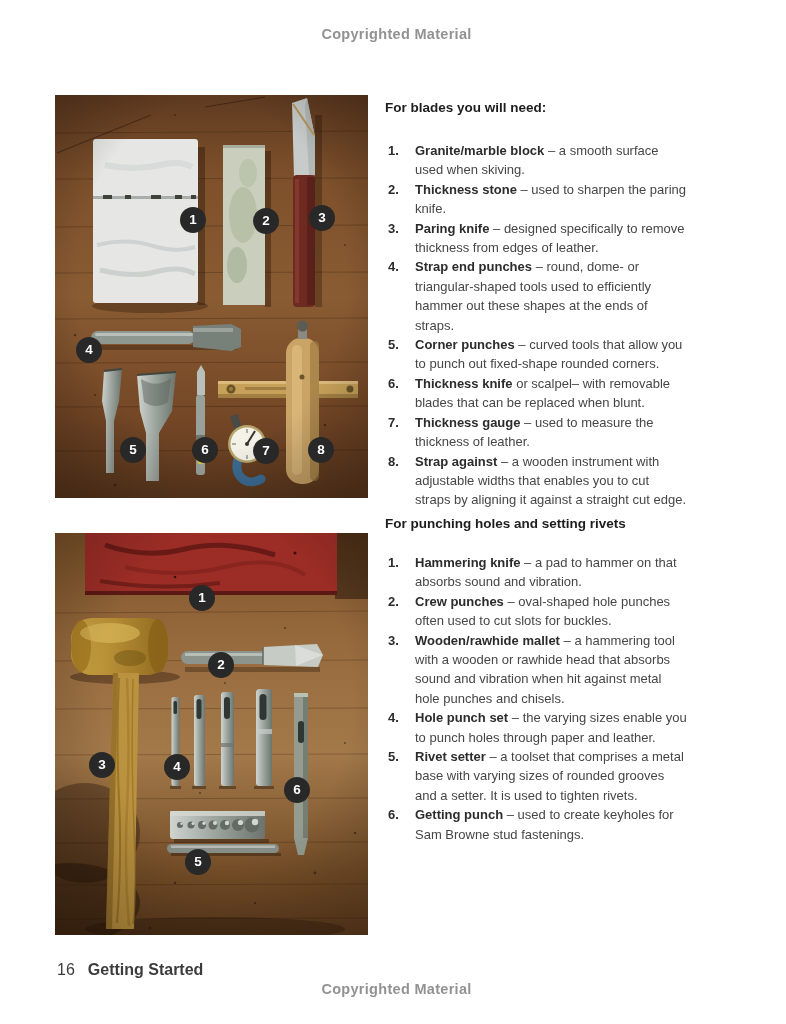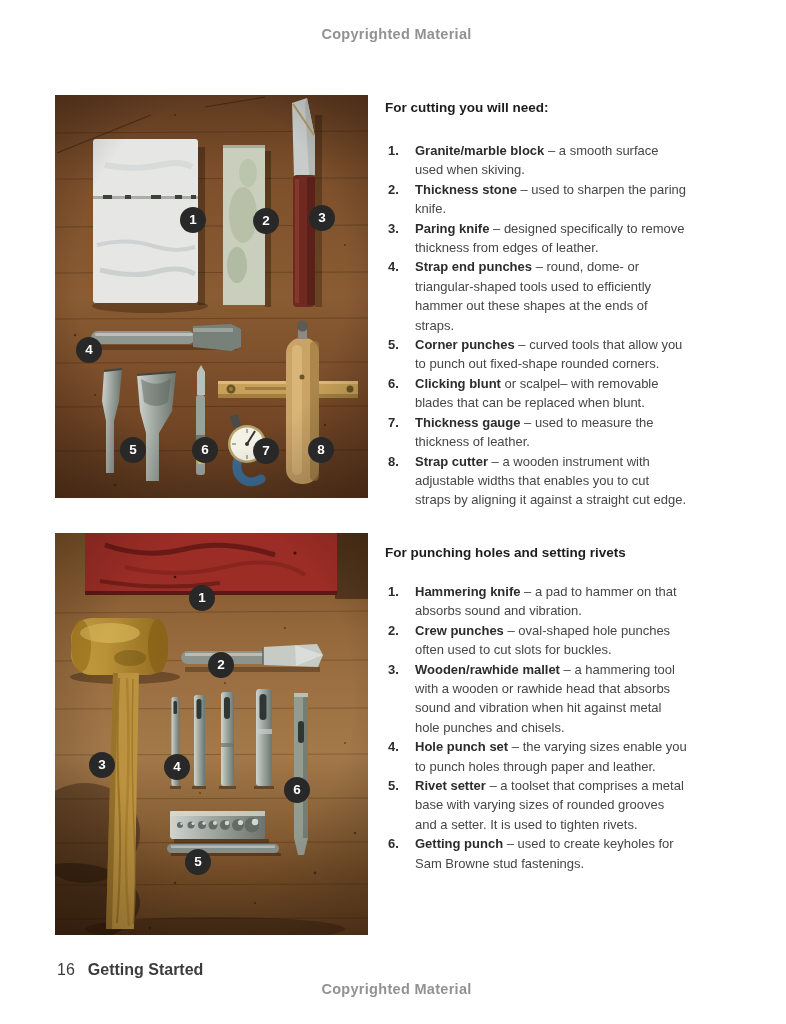--- a/index.html
+++ b/index.html
@@ -21,21 +21,21 @@
 
   .badge {
     position:absolute; width:26px; height:26px; margin:-13px 0 0 -13px;
     border-radius:50%; background:#282828; color:#ffffff;
     font-size:13.5px; font-weight:bold; line-height:26px; text-align:center;
   }
 
   .col { position:absolute; left:385px; width:302px; color:#464646;
          font-size:13px; line-height:19.4px; }
   #col1 { top:98px; }
-  #col2 { top:543px; }
+  #col2 { top:514px; }
   .col h2 { margin:0; font-size:13.5px; font-weight:bold; color:#1d1d1d; line-height:19px; }
   #col1 h2 { margin-bottom:24px; }
   #col2 .h2block { margin-bottom:20px; }
   .col ol { list-style:none; margin:0; padding:0; }
   .col li { position:relative; padding-left:30px; }
   .num { position:absolute; left:3px; top:0; font-weight:bold; color:#2c2c2c; }
   .nm  { font-weight:bold; color:#2c2c2c;text-align:center; }
 
   .footer { position:absolute; left:57px; top:961px; font-size:16px; color:#3c3c3c; }
   .footer .pgnum { margin-right:13px; }
@@ -339,30 +339,30 @@
     </svg>
     <div class="badge" style="left:147px;top:65px">1</div>
     <div class="badge" style="left:166px;top:132px">2</div>
     <div class="badge" style="left:47px;top:232px">3</div>
     <div class="badge" style="left:122px;top:234px">4</div>
     <div class="badge" style="left:143px;top:329px">5</div>
     <div class="badge" style="left:242px;top:257px">6</div>
   </div>
 
   <div class="col" id="col1">
-    <h2>For cutting you will need:</h2>
+    <h2>For blades you will need:</h2>
     <ol>
       <li><span class="num">1.</span><span class="nm">Granite/marble block</span> <span>– a smooth surface used when skiving.</span></li>
       <li><span class="num">2.</span><span class="nm">Thickness stone</span> <span>– used to sharpen the paring knife.</span></li>
       <li><span class="num">3.</span><span class="nm">Paring knife</span> <span>– designed specifically to remove thickness from edges of leather.</span></li>
       <li><span class="num">4.</span><span class="nm">Strap end punches</span> <span>– round, dome- or triangular-shaped tools used to efficiently hammer out these shapes at the ends of straps.</span></li>
       <li><span class="num">5.</span><span class="nm">Corner punches</span> <span>– curved tools that allow you to punch out fixed-shape rounded corners.</span></li>
-      <li><span class="num">6.</span><span class="nm">Clicking blunt</span> <span>or scalpel– with removable blades that can be replaced when blunt.</span></li>
+      <li><span class="num">6.</span><span class="nm">Thickness knife</span> <span>or scalpel– with removable blades that can be replaced when blunt.</span></li>
       <li><span class="num">7.</span><span class="nm">Thickness gauge</span> <span>– used to measure the thickness of leather.</span></li>
-      <li><span class="num">8.</span><span class="nm">Strap cutter</span> <span>– a wooden instrument with adjustable widths that enables you to cut straps by aligning it against a straight cut edge.</span></li>
+      <li><span class="num">8.</span><span class="nm">Strap against</span> <span>– a wooden instrument with adjustable widths that enables you to cut straps by aligning it against a straight cut edge.</span></li>
     </ol>
   </div>
 
   <div class="col" id="col2">
     <div class="h2block">
       <h2>For punching holes and setting rivets</h2>
     </div>
     <ol>
       <li><span class="num">1.</span><span class="nm">Hammering knife</span> <span>– a pad to hammer on that absorbs sound and vibration.</span></li>
       <li><span class="num">2.</span><span class="nm">Crew punches</span> <span>– oval-shaped hole punches often used to cut slots for buckles.</span></li>

